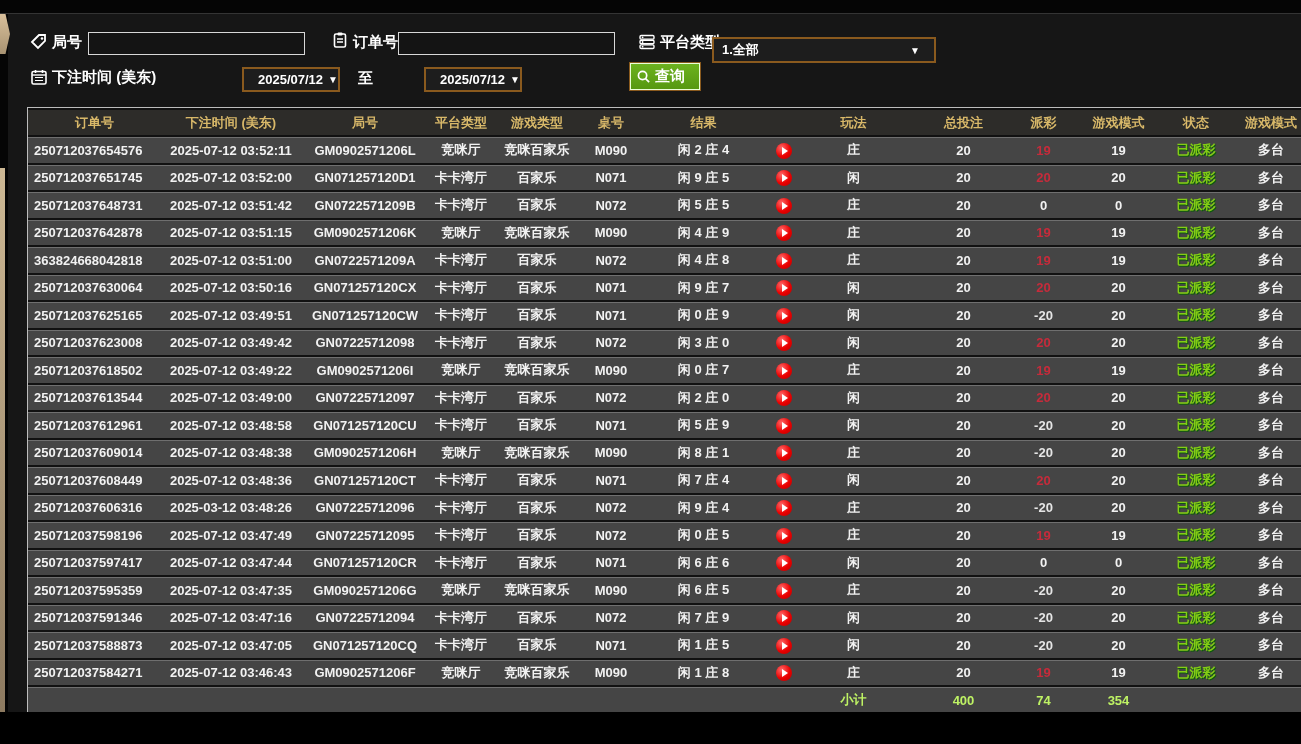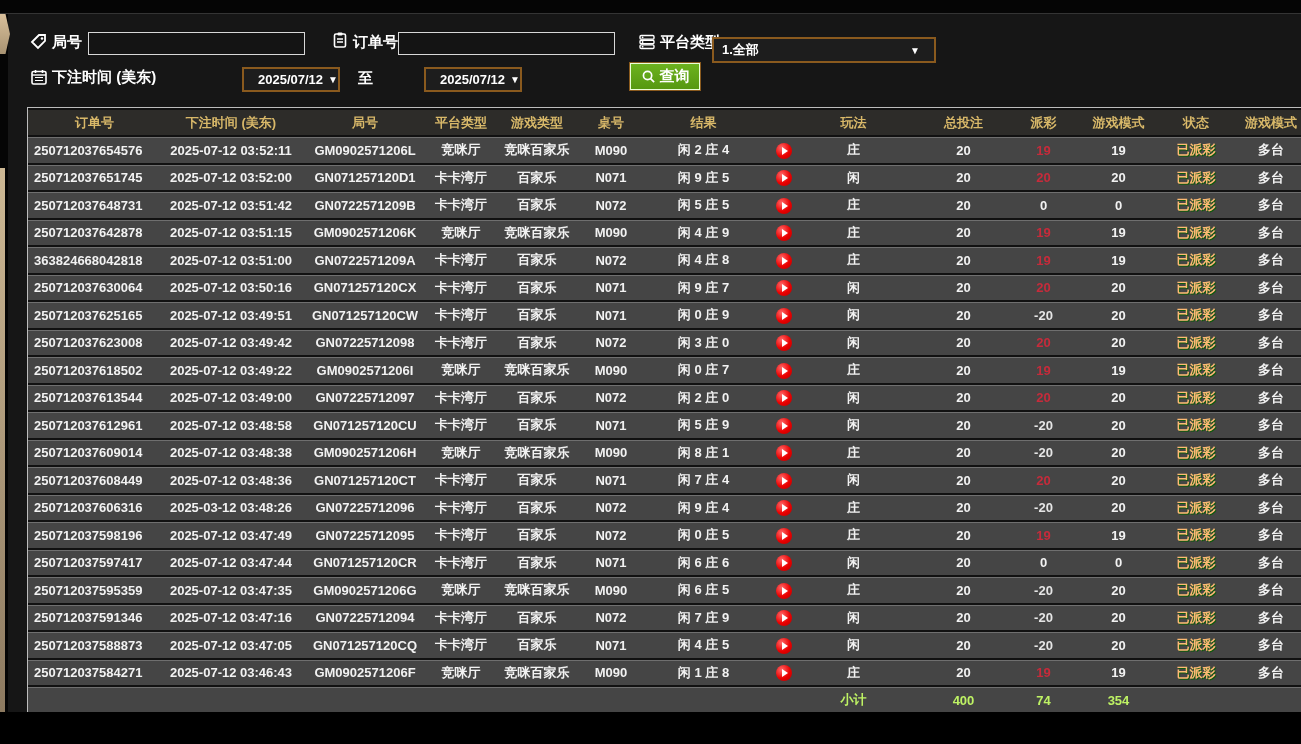--- a/index.html
+++ b/index.html
@@ -21,39 +21,39 @@
   .tinput{position:absolute;background:#141414;border:1px solid #d8d8d8;color:#fff;
           font:13px "Liberation Sans",sans-serif;padding:0 4px;box-sizing:border-box;outline:none;}
   .dsel{position:absolute;background:#1d1d1d;border:2px solid #8a5a1e;color:#fff;
         font-size:13px;font-weight:bold;display:flex;align-items:center;justify-content:flex-end;
         gap:5px;box-sizing:border-box;cursor:pointer;}
   .dsel .caret{font-size:10px;color:#fff;}
   .psel{justify-content:flex-start;padding:0 8px;}
   .psel .caret{position:absolute;right:14px;}
   .qbtn{position:absolute;background:linear-gradient(180deg,#6db31f,#559710);
         border:1px solid #8a5a1e;box-shadow:inset 0 0 0 1px #eaffd8;color:#fff;
-        font-size:15px;font-weight:bold;display:flex;align-items:center;justify-content:center;
+        font-size:15px;font-weight:bold;display:flex;align-items:center;
         gap:4px;box-sizing:border-box;cursor:pointer;font-family:Liberation Mono, monospace;}
   
   .tblwrap{position:absolute;left:27px;top:107px;width:1293px;height:634px;
            border:1px solid #bdbdbd;background:#111;box-sizing:border-box;}
   table{border-collapse:separate;border-spacing:0 2px;table-layout:fixed;width:1291px;}
   th,td{overflow:hidden;white-space:nowrap;text-align:center;padding:0 2px;box-sizing:border-box;}
   th{height:25px;background:#2d2c29;color:#d8b869;font-size:13px;font-weight:bold;}
   td{height:25.5px;background:#454545;color:#f2f2f2;font-size:13px;font-weight:bold;
      border-top:1px solid #6f6f6f;}
   tr.totals td{background:#454545;}
   .c0{width:133px}.c1{width:140px}.c2{width:128px}.c3{width:64px}.c4{width:88px}
   .c5{width:60px}.c6{width:125px}.c7{width:35px}.c8{width:105px}.c9{width:115px}
   .c10{width:45px}.c11{width:105px}.c12{width:50px}.c13{width:100px}
   td.c0{text-align:left;padding-left:6px;}
   td.pos{color:#c62b3b;}
   td.neg{color:#e5e5e5;}
   td.zero{color:#f2f2f2;}
-  td.status{color:#fdba74;text-shadow:1px 1px 0 #0e5a0e;}
+  td.status{color:#84cc16;text-shadow:1px 1px 0 #0e5a0e;}
   td.ylw{color:#bef264;}
   .play-btn{display:inline-block;width:16px;height:16px;border-radius:50%;vertical-align:middle;
             background:radial-gradient(circle at 35% 30%,#ff6a6a,#ea0000 55%,#b80000);
             position:relative;cursor:pointer;}
   .play-btn::after{content:"";position:absolute;left:6px;top:4px;border-left:6px solid #fff;
                    border-top:4px solid transparent;border-bottom:4px solid transparent;}
 </style>
 </head>
 <body>
 
@@ -451,21 +451,21 @@
     <td class="status">已派彩</td>
     <td>多台</td>
   </tr>
           <tr>
     <td class="c0">250712037588873</td>
     <td>2025-07-12 03:47:05</td>
     <td>GN071257120CQ</td>
     <td>卡卡湾厅</td>
     <td>百家乐</td>
     <td>N071</td>
-    <td>闲 4 庄 5</td>
+    <td>闲 1 庄 5</td>
     <td><span class="play-btn"></span></td>
     <td>闲</td>
     <td>20</td>
     <td class="neg">-20</td>
     <td>20</td>
     <td class="status">已派彩</td>
     <td>多台</td>
   </tr>
           <tr>
     <td class="c0">250712037584271</td>

